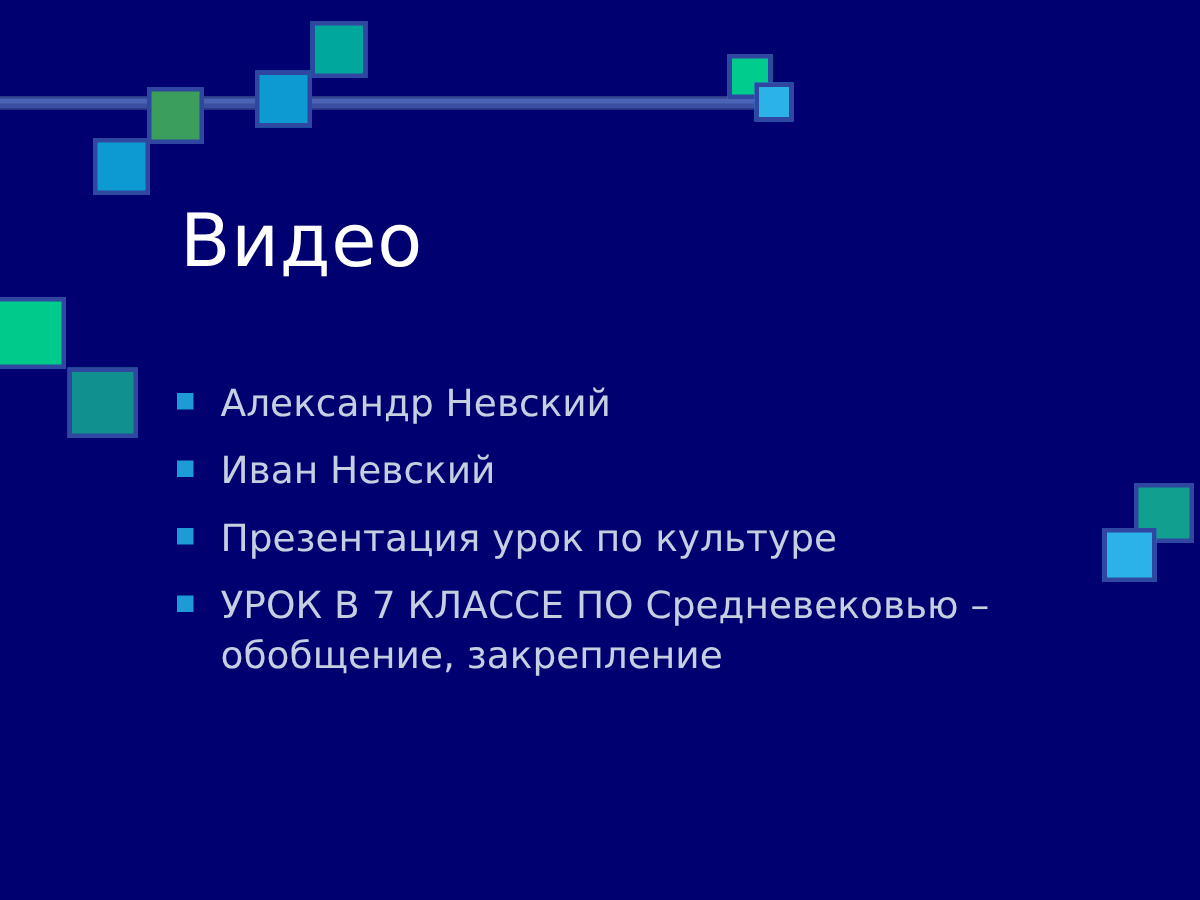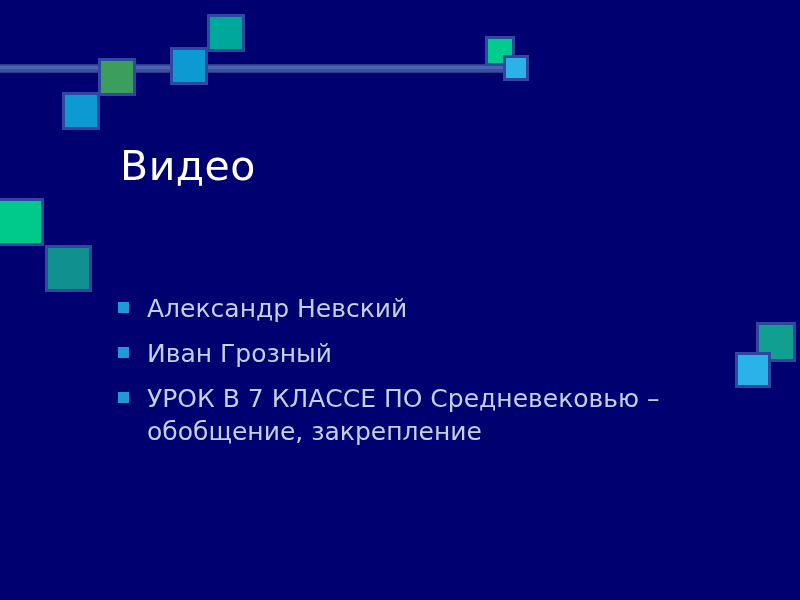--- a/index.html
+++ b/index.html
@@ -40,35 +40,34 @@
   .sq {
     position: absolute;
     box-sizing: border-box;
     border: 3px solid #2f47a0;
   }
 
   
   .title {
     position: absolute;
     left: 120px;
-    top: 143px;
+    top: 133px;
     color: #ffffff;
-    font-size: 41px;
+    font-size: 49px;
     line-height: 1.15;
     letter-spacing: 0.5px;
     white-space: nowrap;
   }
 
   
   .bullets {
     position: absolute;
     left: 118px;
     top: 252px;
     width: 620px;
-    margin-top: 40px;
   }
   .bullet-row {
     display: flex;
     align-items: flex-start;
     margin-bottom: 12px;
   }
   .bullet-marker {
     flex: 0 0 auto;
     width: 11px;
     height: 11px;
@@ -106,21 +105,25 @@
 
   <div class="title">Видео</div>
 
   <div class="bullets" id="bullet-list">
       <div class="bullet-row">
         <span class="bullet-marker" style="background: rgb(30, 154, 214);"></span>
         <span class="bullet-text">Александр Невский</span>
       </div>
       <div class="bullet-row">
         <span class="bullet-marker" style="background: rgb(30, 154, 214);"></span>
-        <span class="bullet-text">Иван Грозный</span>
+        <span class="bullet-text">Иван Невский</span>
+      </div>
+      <div class="bullet-row">
+        <span class="bullet-marker" style="background: rgb(30, 154, 214);"></span>
+        <span class="bullet-text">Презентация урок по культуре</span>
       </div>
       <div class="bullet-row">
         <span class="bullet-marker" style="background: rgb(30, 154, 214);"></span>
         <span class="bullet-text">УРОК В 7 КЛАССЕ ПО Средневековью – обобщение, закрепление</span>
       </div>
     </div>
 
 </div>
 
 </body></html>

